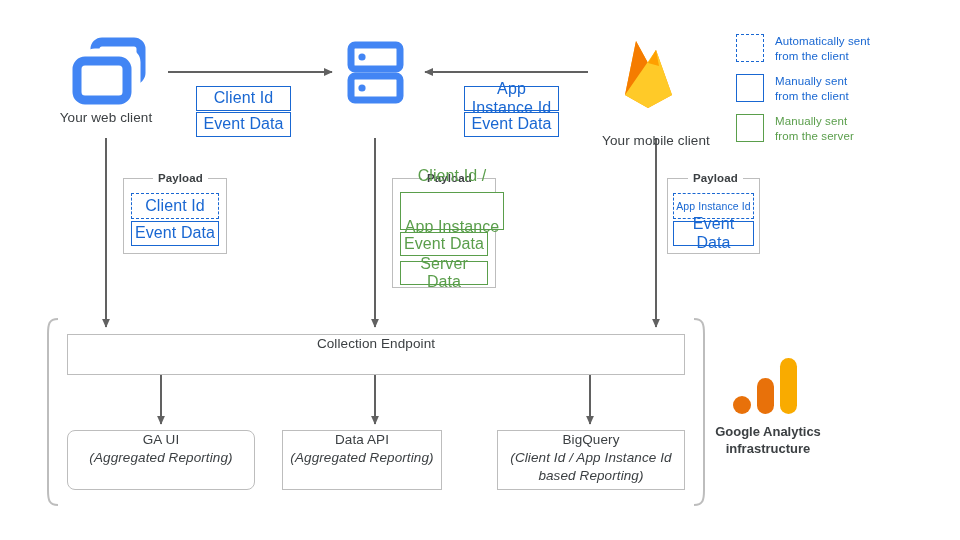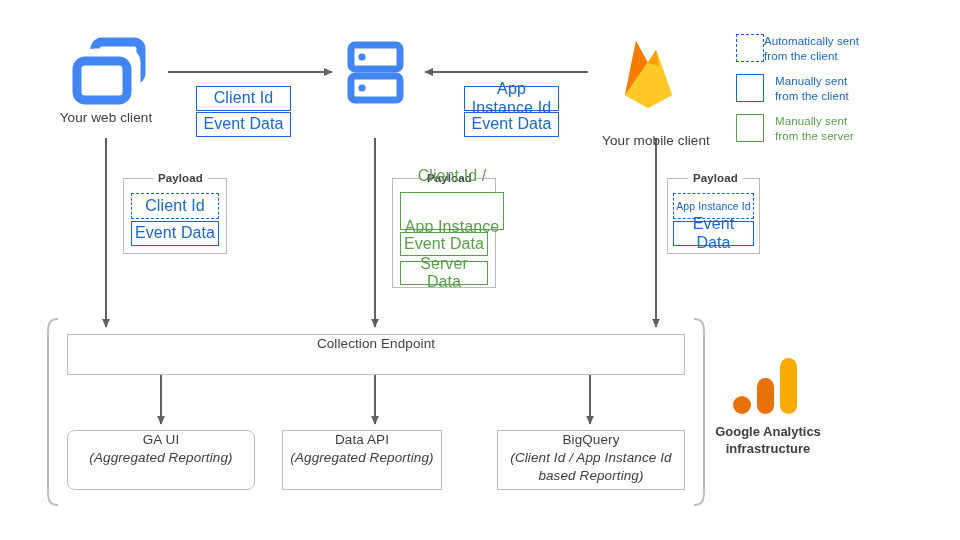--- a/index.html
+++ b/index.html
@@ -218,21 +218,21 @@
     <div>BigQuery</div>
     <div class="sub">(Client Id / App Instance Id</div>
     <div class="sub">based Reporting)</div>
   </div>
 
   <div class="abs ga-caption" style="left:700px; top:424px; width:136px;">
     <div>Google Analytics</div>
     <div>infrastructure</div>
   </div>
 
-  <div class="abs" style="left:736px; top:34px; display:flex; align-items:flex-start; gap:0;">
+  <div class="abs" style="left:736px; top:34px; display:flex; align-items:flex-start; gap:11px;">
     <div class="legend-swatch sw-dash"></div>
     <div class="legend-text lt-blue">
       <div>Automatically sent</div>
       <div>from the client</div>
     </div>
   </div>
 
   <div class="abs" style="left:736px; top:74px; display:flex; align-items:flex-start; gap:11px;">
     <div class="legend-swatch sw-blue"></div>
     <div class="legend-text lt-blue">

